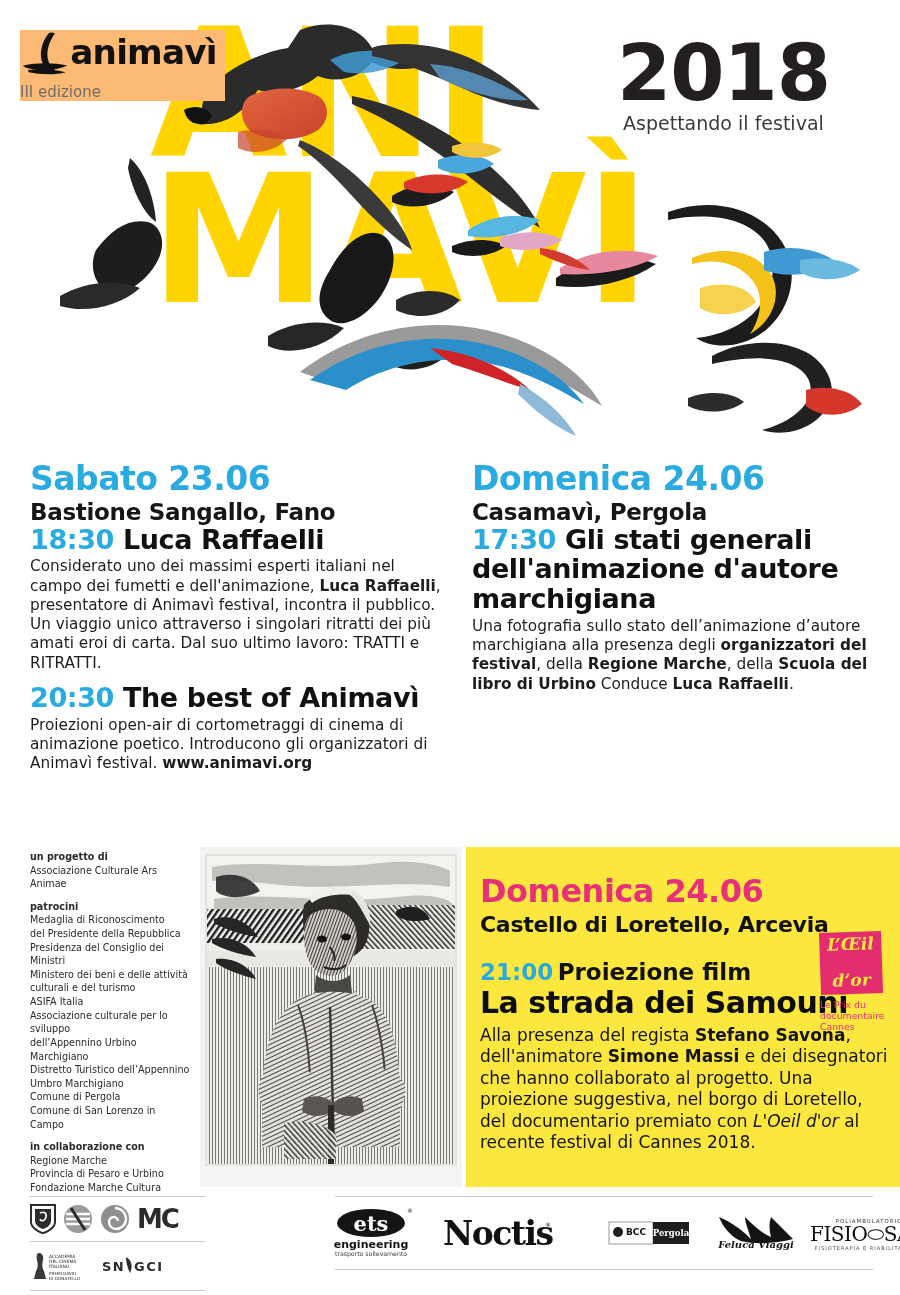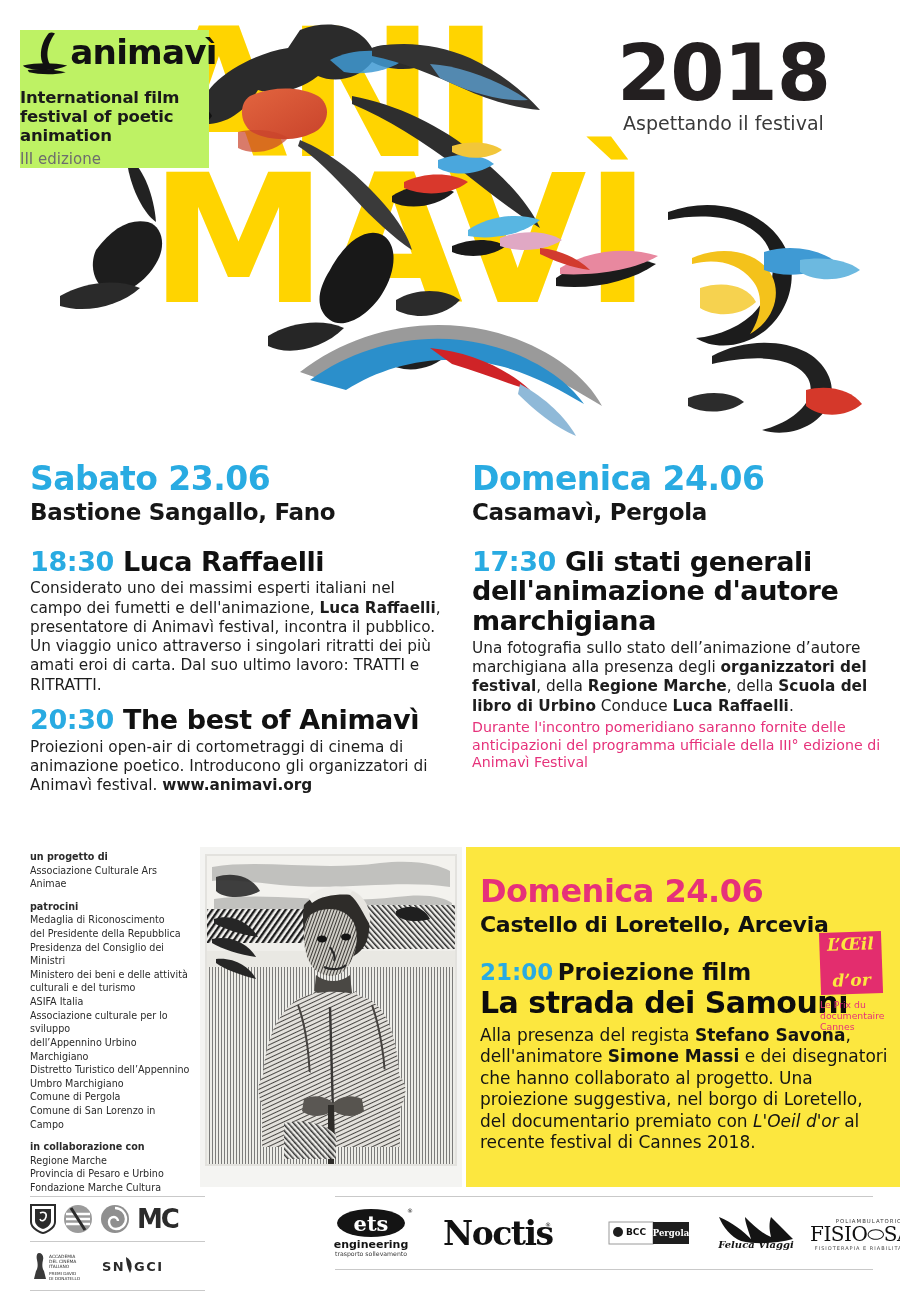--- a/index.html
+++ b/index.html
@@ -8,21 +8,21 @@
 
   
   .hero{position:absolute;left:0;top:0;width:900px;height:460px;background:#ffffff;overflow:hidden;}
 
   .hero-type{position:absolute;left:150px;top:22px;width:560px;height:400px;
              font-family:"DejaVu Sans", sans-serif;font-weight:bold;
              color:#FFD400;font-size:178px;line-height:0.82;letter-spacing:-2px;
              z-index:1;-webkit-text-stroke:0;}
   .hero-type div{display:block;}
 
-  .brand{position:absolute;left:20px;top:30px;width:185px;z-index:6;background:#bef264;padding-right:4px;}
+  .brand{position:absolute;left:20px;top:30px;width:185px;z-index:6;background:#fdba74;padding-right:20px;}
   .brand-logo{display:block;width:175px;height:48px;}
   .brand-tag{font-family:"DejaVu Sans", sans-serif;font-weight:bold;font-size:16.5px;
              line-height:1.16;color:#1a1a1a;margin-top:10px;letter-spacing:-0.2px;}
   .brand-ed{font-family:"DejaVu Sans", sans-serif;font-size:15px;color:#6d6d6d;margin-top:5px;}
 
   .year{position:absolute;right:70px;top:38px;text-align:center;z-index:6;}
   .year-num{font-family:"DejaVu Sans", sans-serif;font-weight:bold;font-size:78px;
             line-height:0.9;color:#231f20;letter-spacing:-1px;}
   .year-sub{font-family:"DejaVu Sans", sans-serif;font-size:19px;color:#3a3a3a;margin-top:4px;}
 
@@ -33,21 +33,21 @@
   .col{position:absolute;top:0;}
   .col-l{left:30px;width:420px;}
   .col-r{left:472px;width:412px;}
 
   .day{font-family:"DejaVu Sans", sans-serif;font-weight:bold;font-size:33px;
        color:#29ABE2;line-height:1.02;letter-spacing:-0.5px;}
   .venue{font-family:"DejaVu Sans", sans-serif;font-weight:bold;font-size:23px;
           color:#161616;margin-top:3px;letter-spacing:-0.3px;}
   .addr{font-family:"DejaVu Sans", sans-serif;font-size:14.5px;color:#2b2b2b;margin-top:2px;}
 
-  .slot{margin-top:22px;}
+  .slot{}
   .slot-head{font-family:"DejaVu Sans", sans-serif;font-weight:bold;font-size:27px;
              color:#111;line-height:1.1;letter-spacing:-0.4px;}
   .slot-head .t{color:#29ABE2;}
   .slot-body{font-family:"DejaVu Sans", sans-serif;font-size:15.3px;color:#1d1d1d;
              line-height:1.26;margin-top:3px;}
   .slot-body b{font-weight:bold;}
   .note-pink{color:#E6317A;font-size:14.2px;line-height:1.25;margin-top:3px;
              font-family:"DejaVu Sans", sans-serif;}
   .slot.tight{margin-top:10px;}
 
@@ -187,25 +187,20 @@
   </svg>
 
   <div class="brand">
     <svg class="brand-logo" viewBox="0 0 230 62">
       <path d="M36 6 C30 14 26 26 28 38 C30 48 38 54 46 52 C40 48 36 40 36 32 C36 22 40 12 46 4
                C42 2 38 2 36 6 Z" fill="#111"></path>
       <path d="M4 46 C22 42 44 42 62 46 C50 52 28 54 12 50 C8 49 5 48 4 46 Z" fill="#111"></path>
       <path d="M10 52 C26 50 46 51 60 55 C46 59 24 58 12 55 Z" fill="#111"></path>
       <text x="66" y="44" font-family="DejaVu Sans, sans-serif" font-weight="bold" font-size="45" fill="#111" letter-spacing="-1">animavì</text>
     </svg>
-    <div class="brand-tag">
-      <div>International film</div>
-      <div>festival of poetic</div>
-      <div>animation</div>
-    </div>
     <div class="brand-ed">III edizione</div>
   </div>
 
   <div class="year">
     <div class="year-num">2018</div>
     <div class="year-sub">Aspettando il festival</div>
   </div>
 </div>
 
 <div class="program">
@@ -234,21 +229,20 @@
   <div class="col col-r">
     <div class="day">Domenica 24.06</div>
     <div class="venue">Casamavì, Pergola</div>
 
     <div class="slot">
       <div class="slot-head">
         <span class="t">17:30</span>
         <span>Gli stati generali dell'animazione d'autore marchigiana</span>
       </div>
       <div class="slot-body"><span>Una fotografia sullo stato dell’animazione d’autore marchigiana alla presenza degli </span><b>organizzatori del festival</b><span>, della </span><b>Regione Marche</b><span>, della </span><b>Scuola del libro di Urbino</b><span> Conduce </span><b>Luca Raffaelli</b><span>.</span></div>
-      <div class="note-pink">Durante l'incontro pomeridiano saranno fornite delle anticipazioni del programma ufficiale della III° edizione di Animavì Festival</div>
     </div>
   </div>
 </div>
 
 <div class="bottom">
 
   <div class="credits">
     <span class="ttl first">un progetto di</span>
     <span class="ln">Associazione Culturale Ars Animae</span>
 

